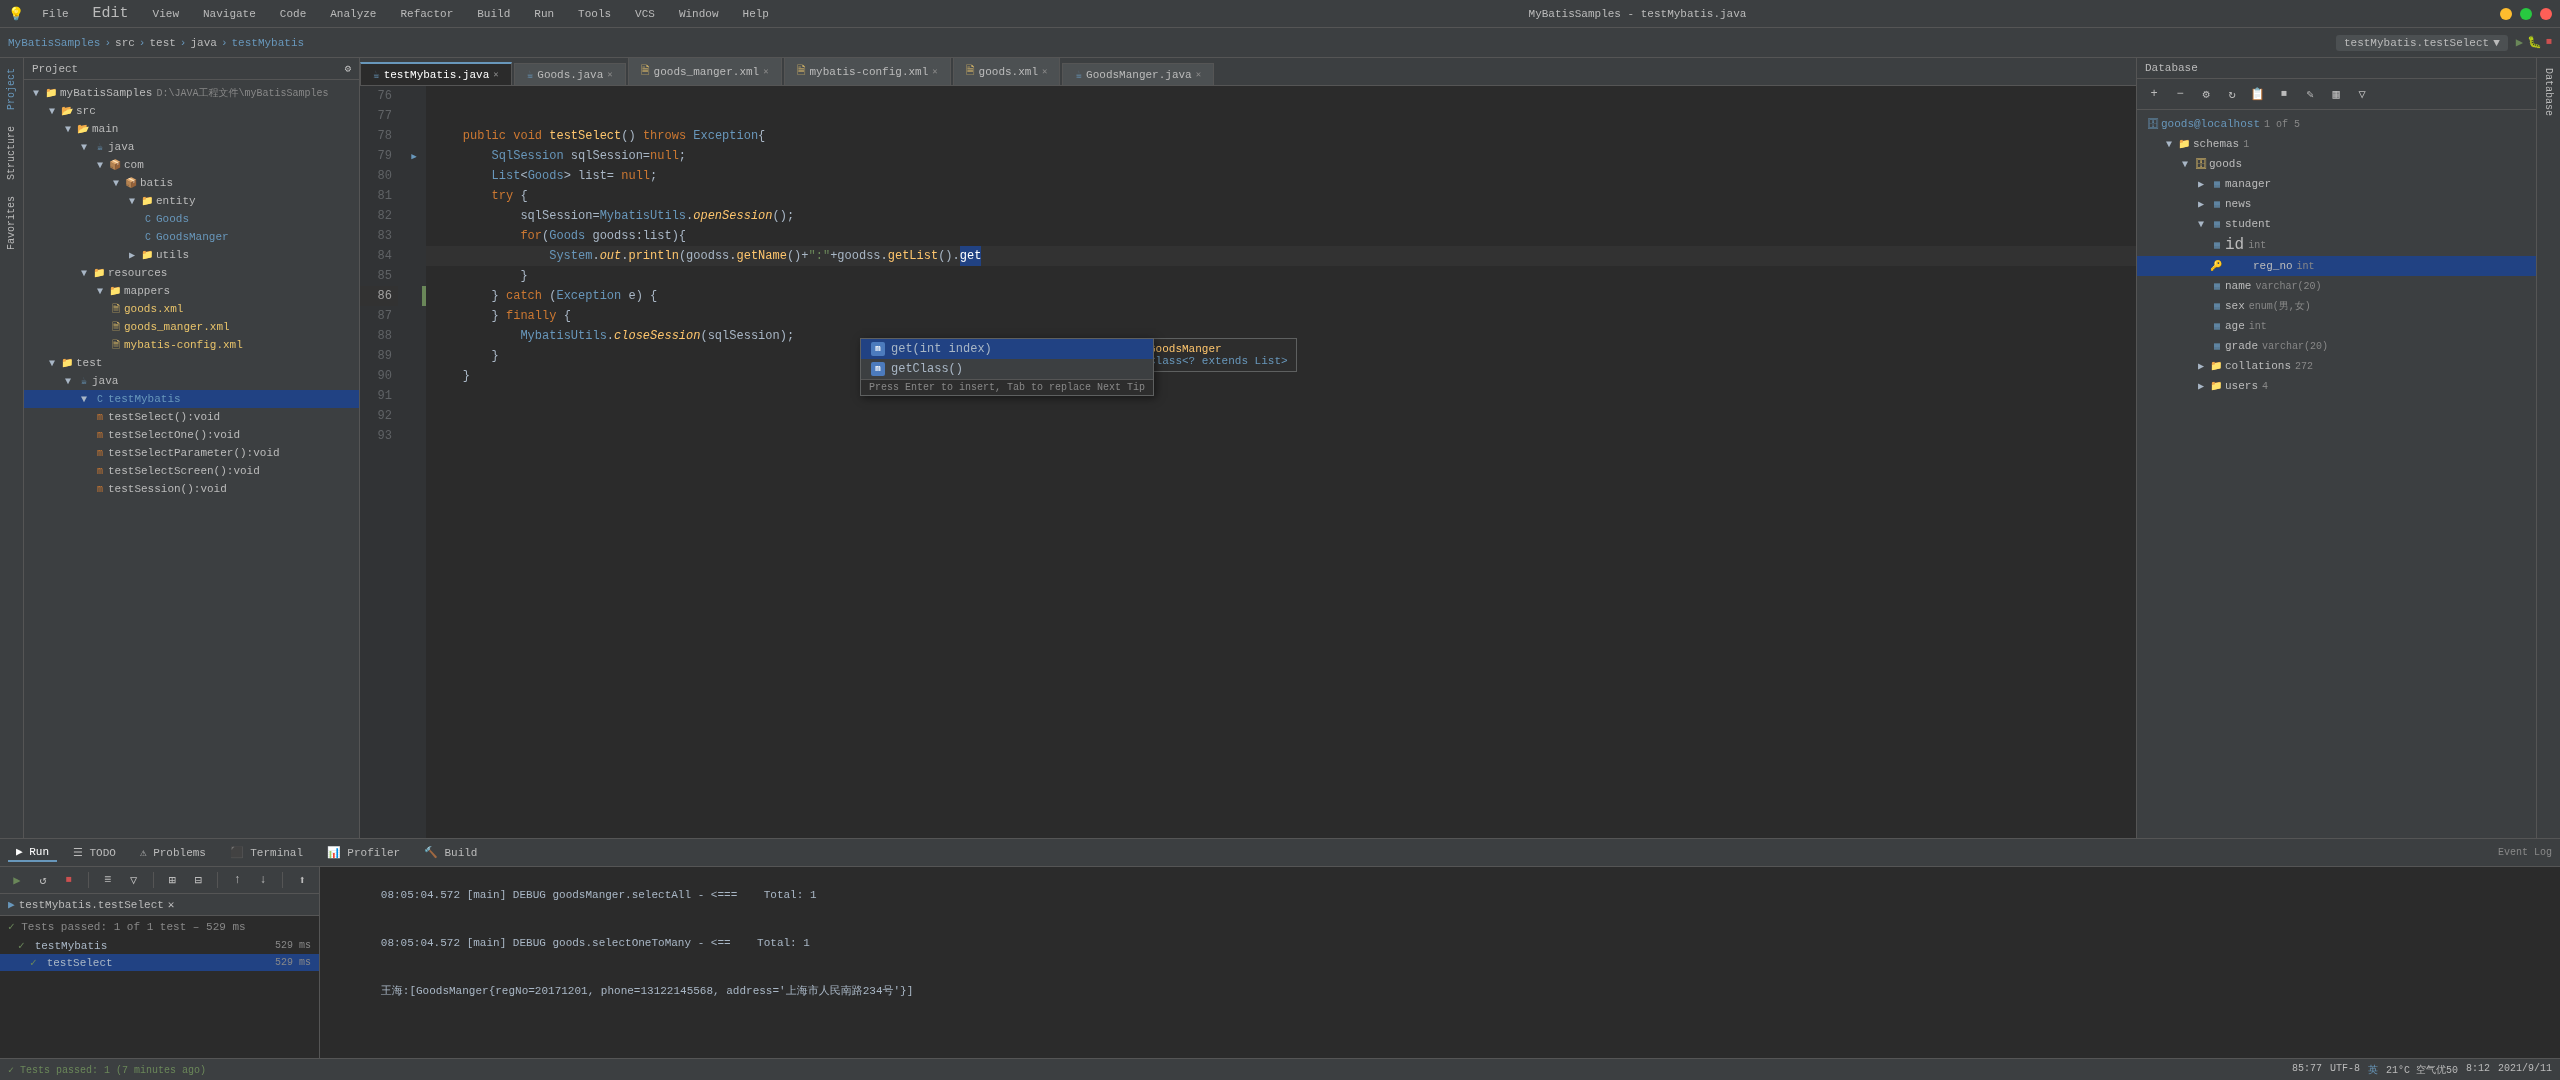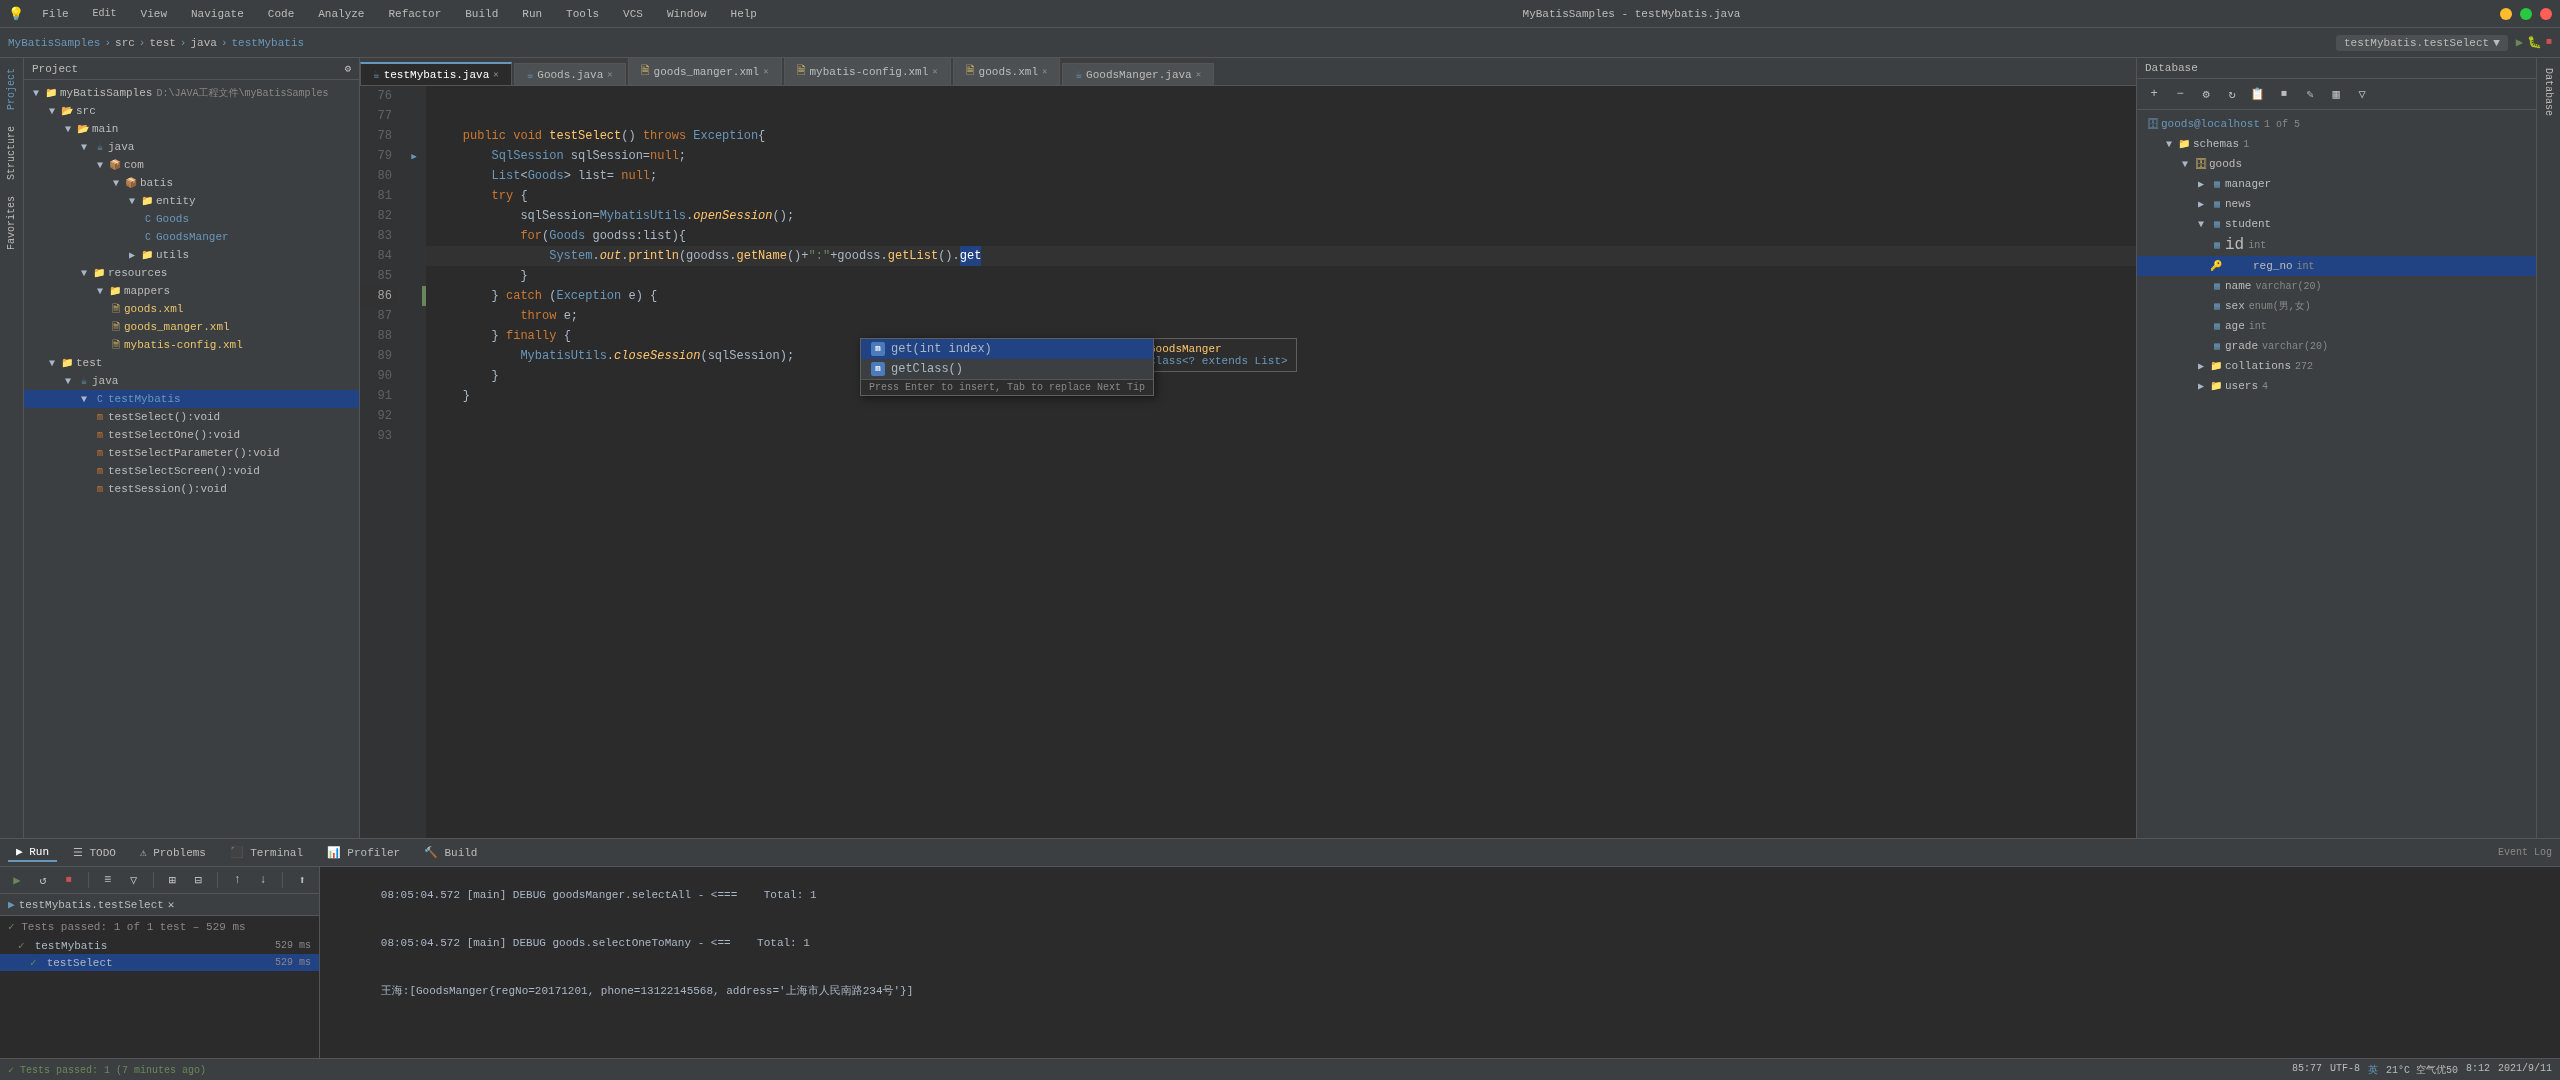--- a/index.html
+++ b/index.html
@@ -444,21 +444,21 @@
 
     .separator { width: 1px; height: 16px; background: #555; margin: 0 4px; }
   </style>
 </head>
 <body>
 
 <div class="title-bar">
   <div class="title-bar-left">
     <span style="color:#6897bb;font-weight:bold;font-size:13px;">💡</span>
     <span class="menu-item" style="padding:0 6px;font-size:11px;color:#bbb;">File</span>
-    <span class="menu-item" style="padding:0 6px;font-size:10px;color:#bbb;">Edit</span>
+    <span class="menu-item" style="padding:0 6px;font-size:15px;color:#bbb;">Edit</span>
     <span class="menu-item" style="padding:0 6px;font-size:11px;color:#bbb;">View</span>
     <span class="menu-item" style="padding:0 6px;font-size:11px;color:#bbb;">Navigate</span>
     <span class="menu-item" style="padding:0 6px;font-size:11px;color:#bbb;">Code</span>
     <span class="menu-item" style="padding:0 6px;font-size:11px;color:#bbb;">Analyze</span>
     <span class="menu-item" style="padding:0 6px;font-size:11px;color:#bbb;">Refactor</span>
     <span class="menu-item" style="padding:0 6px;font-size:11px;color:#bbb;">Build</span>
     <span class="menu-item" style="padding:0 6px;font-size:11px;color:#bbb;">Run</span>
     <span class="menu-item" style="padding:0 6px;font-size:11px;color:#bbb;">Tools</span>
     <span class="menu-item" style="padding:0 6px;font-size:11px;color:#bbb;">VCS</span>
     <span class="menu-item" style="padding:0 6px;font-size:11px;color:#bbb;">Window</span>
@@ -794,23 +794,20 @@
           <div class="code-line highlighted">
             <span class="normal">                </span><span class="type">System</span><span class="normal">.</span><span class="method italic">out</span><span class="normal">.</span><span class="method">println</span><span class="normal">(goodss.</span><span class="method">getName</span><span class="normal">()+</span><span class="string">":"</span><span class="normal">+goodss.</span><span class="method">getList</span><span class="normal">().</span><span style="background:#214283;color:#fff;">get</span>
           </div>
           <div class="code-line">
             <span class="normal">            }</span>
           </div>
           <div class="code-line">
             <span class="normal">        } </span><span class="kw">catch</span><span class="normal"> (</span><span class="type">Exception</span><span class="normal"> e) {</span>
           </div>
           <div class="code-line">
-            <span class="normal">            </span><span class="kw">throw</span><span class="normal"> e;</span>
-          </div>
-          <div class="code-line">
             <span class="normal">        } </span><span class="kw">finally</span><span class="normal"> {</span>
           </div>
           <div class="code-line">
             <span class="normal">            </span><span class="type">MybatisUtils</span><span class="normal">.</span><span class="method italic">closeSession</span><span class="normal">(sqlSession);</span>
           </div>
           <div class="code-line">
             <span class="normal">        }</span>
           </div>
           <div class="code-line">
             <span class="normal">    }</span>

